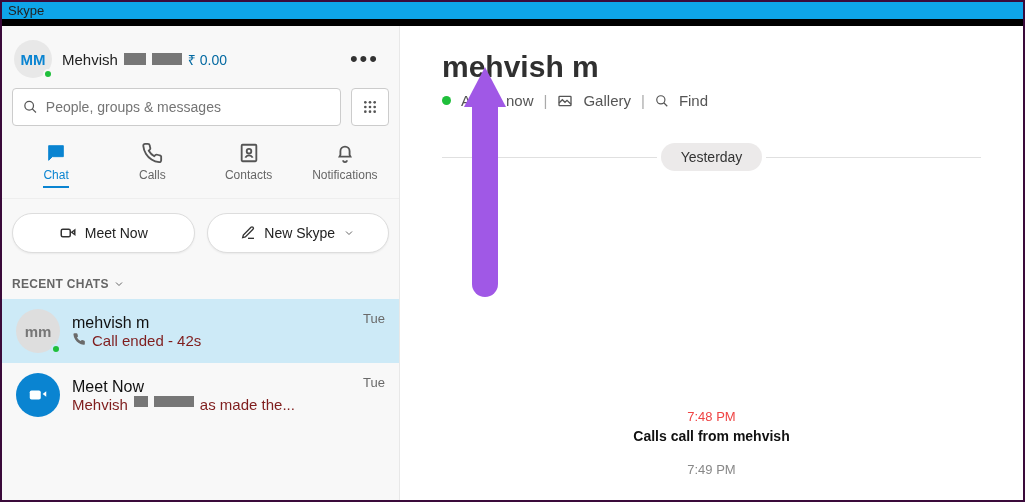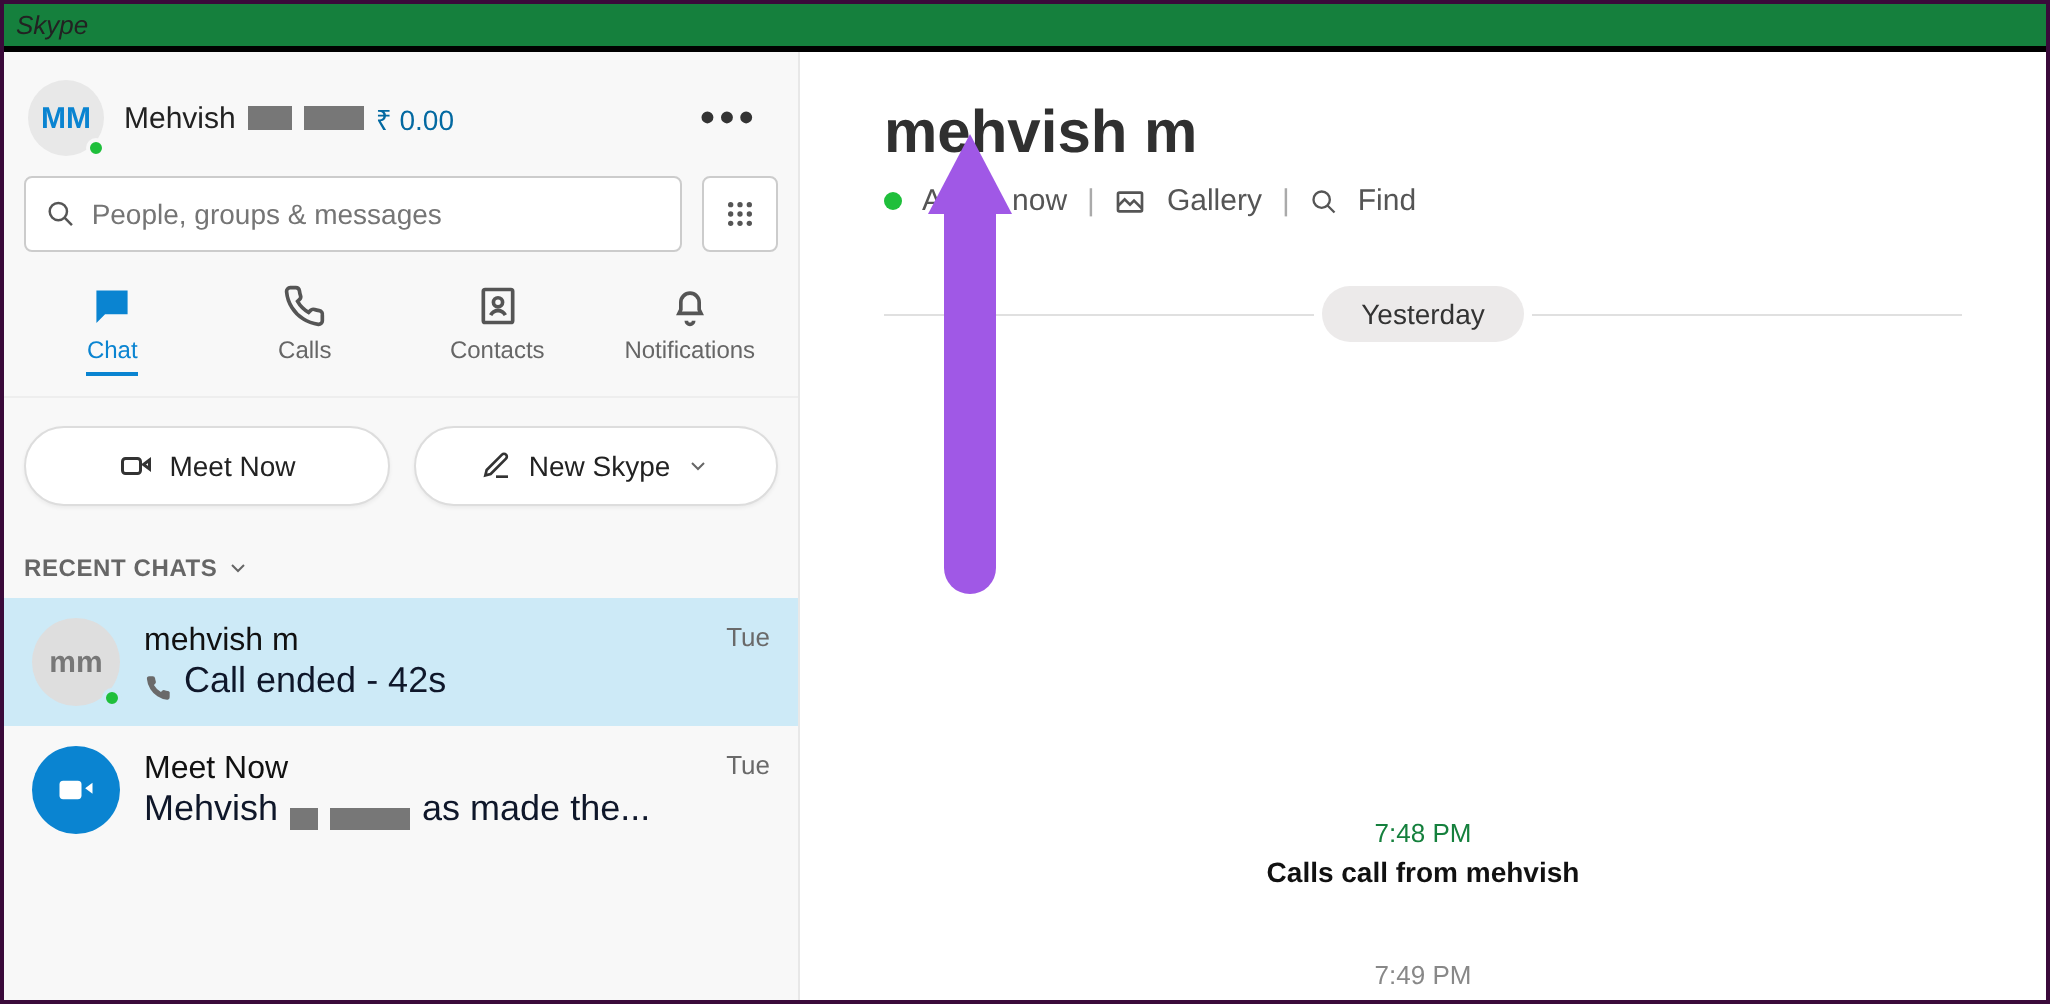--- a/index.html
+++ b/index.html
@@ -1,17 +1,17 @@
 <!DOCTYPE html>
 <html><head>
 <meta charset="utf-8">
 <style>
   * { margin:0; padding:0; box-sizing:border-box; font-family:"Segoe UI",Arial,sans-serif; }
   body { width:1025px; height:502px; background:#fff; border:2px solid #3a0a3a; position:relative; overflow:hidden; }
-  .titlebar { height:24px; background:#15803d; border-bottom:3px solid #000000; display:flex; align-items:center; padding-left:6px; font-size:13px; color:#222;font-style:italic; }
+  .titlebar { height:24px; background:#0ea5e9; border-bottom:7px solid #000000; display:flex; align-items:center; padding-left:6px; font-size:13px; color:#222; }
   .app { display:flex; height:calc(100% - 24px); }
   .sidebar { width:398px; background:#f8f8f8; border-right:1px solid #e8e8e8; display:flex; flex-direction:column; }
   .userrow { display:flex; align-items:center; padding:14px 12px 10px 12px; gap:10px; }
   .avatar-mm { width:38px; height:38px; border-radius:50%; background:#e8e8e8; color:#0a84d1; font-weight:600; font-size:15px; display:flex; align-items:center; justify-content:center; position:relative; }
   .presence { position:absolute; width:10px; height:10px; background:#1fbf3b; border:2px solid #f8f8f8; border-radius:50%; bottom:-1px; right:-1px; }
   .username { font-size:15px; color:#222; flex:1; display:flex; align-items:center; gap:6px; }
   .redact { display:inline-block; background:#777; }
   .redact1 { width:22px; height:12px; }
   .redact2 { width:30px; height:12px; }
   .balance { color:#0369a1; font-size:14px; }
@@ -28,35 +28,35 @@
   .tab.active svg { fill:#0a84d1; stroke:#0a84d1; }
   .btnrow { display:flex; gap:12px; padding:14px 10px 18px 10px; }
   .pill { flex:1; height:40px; border:1px solid #ddd; border-radius:22px; background:#fff; display:flex; align-items:center; justify-content:center; gap:8px; cursor:pointer; font-size:14px; color:#222; box-shadow:0 1px 2px rgba(0,0,0,0.06); }
   .recent { padding:6px 10px 8px 10px; font-size:12px; font-weight:600; color:#666; letter-spacing:0.3px; display:flex; align-items:center; gap:4px; }
   .chatitem { display:flex; align-items:center; padding:10px 14px; gap:12px; cursor:pointer; }
   .chatitem.sel { background:#cdeaf7; }
   .ci-av { width:44px; height:44px; border-radius:50%; display:flex; align-items:center; justify-content:center; font-weight:600; font-size:15px; position:relative; }
   .ci-av .presence { border-color:#cdeaf7; }
   .ci-main { flex:1; min-width:0; }
   .ci-name { font-size:16px; color:#111; }
-  .ci-sub { font-size:18px; color:#0f172a; display:flex; align-items:flex-end; gap:6px; white-space:nowrap; overflow:hidden; }
+  .ci-sub { font-size:15px; color:#7f1d1d; display:flex; align-items:flex-start; gap:6px; white-space:nowrap; overflow:hidden; }
   .ci-time { font-size:13px; color:#6a6a6a; align-self:flex-start; padding-top:2px; }
   .main { flex:1; background:#fff; position:relative; }
   .hdr { padding:24px 42px 12px 42px; }
   .contact-name { font-size:30px; font-weight:700; color:#303030; }
   .meta { margin-top:8px; font-size:15px; color:#555; display:flex; align-items:center; gap:10px; }
   .dot { width:9px; height:9px; border-radius:50%; background:#1fbf3b; display:inline-block; }
   .sep { color:#aaa; }
   .divrow { display:flex; align-items:center; margin-top:22px; padding:0 42px; gap:4px; }
   .divline { flex:1; height:1px; background:#e0e0e0; }
   .daychip { background:#eceaea; color:#333; font-size:14px; padding:6px 20px; border-radius:18px; }
   .msgs { padding:18px 42px; display:flex; flex-direction:column; align-items:center; gap:4px; }
-  .time { font-size:13px; color:#15803d; margin-top:220px;text-align:right; }
+  .time { font-size:13px; color:#ef4444; margin-top:220px;text-align:right; }
   .missed { font-size:14px; font-weight:700; color:#111; }
-  .time2 { font-size:13px; color:#888; margin-top:32px; }
+  .time2 { font-size:13px; color:#888; margin-top:14px; }
   .arrow { position:absolute; left:462px; top:65px; width:42px; height:230px; pointer-events:none; }
   .arrow-head { width:0; height:0; border-left:21px solid transparent; border-right:21px solid transparent; border-bottom:40px solid #a058e6; margin:0 auto; }
   .arrow-body { width:26px; height:190px; background:#a058e6; margin:0 auto; border-radius:0 0 14px 14px; }
   svg { display:block; }
 </style>
 </head>
 <body>
 
 <div class="titlebar">Skype</div>
 

